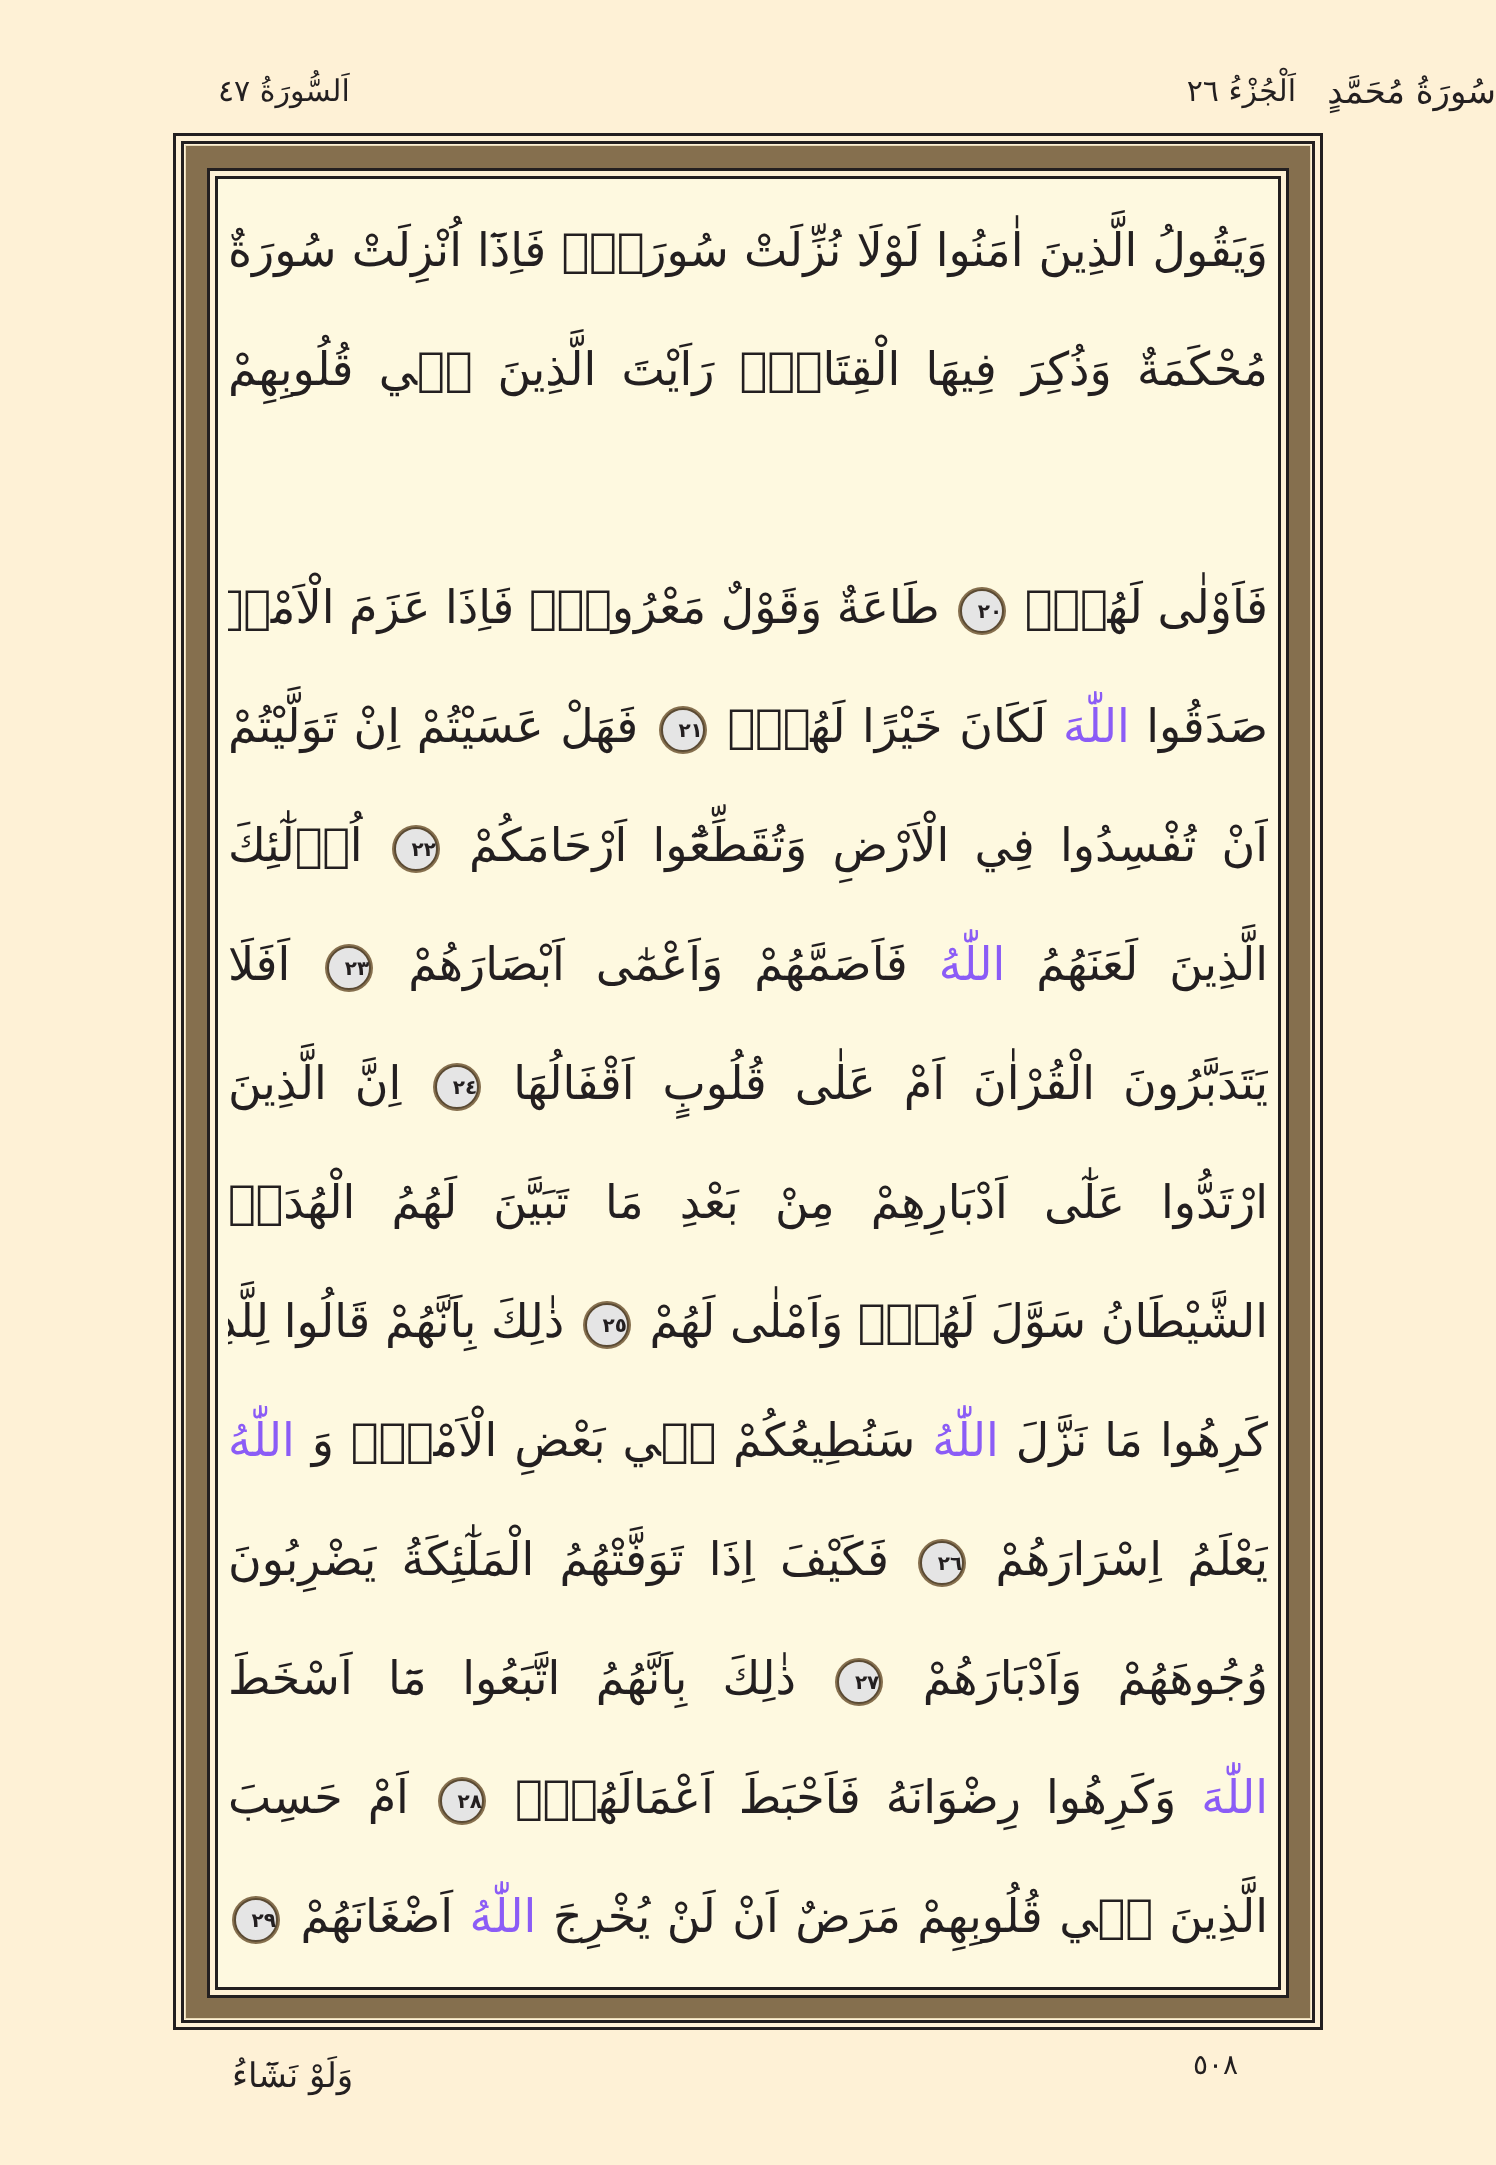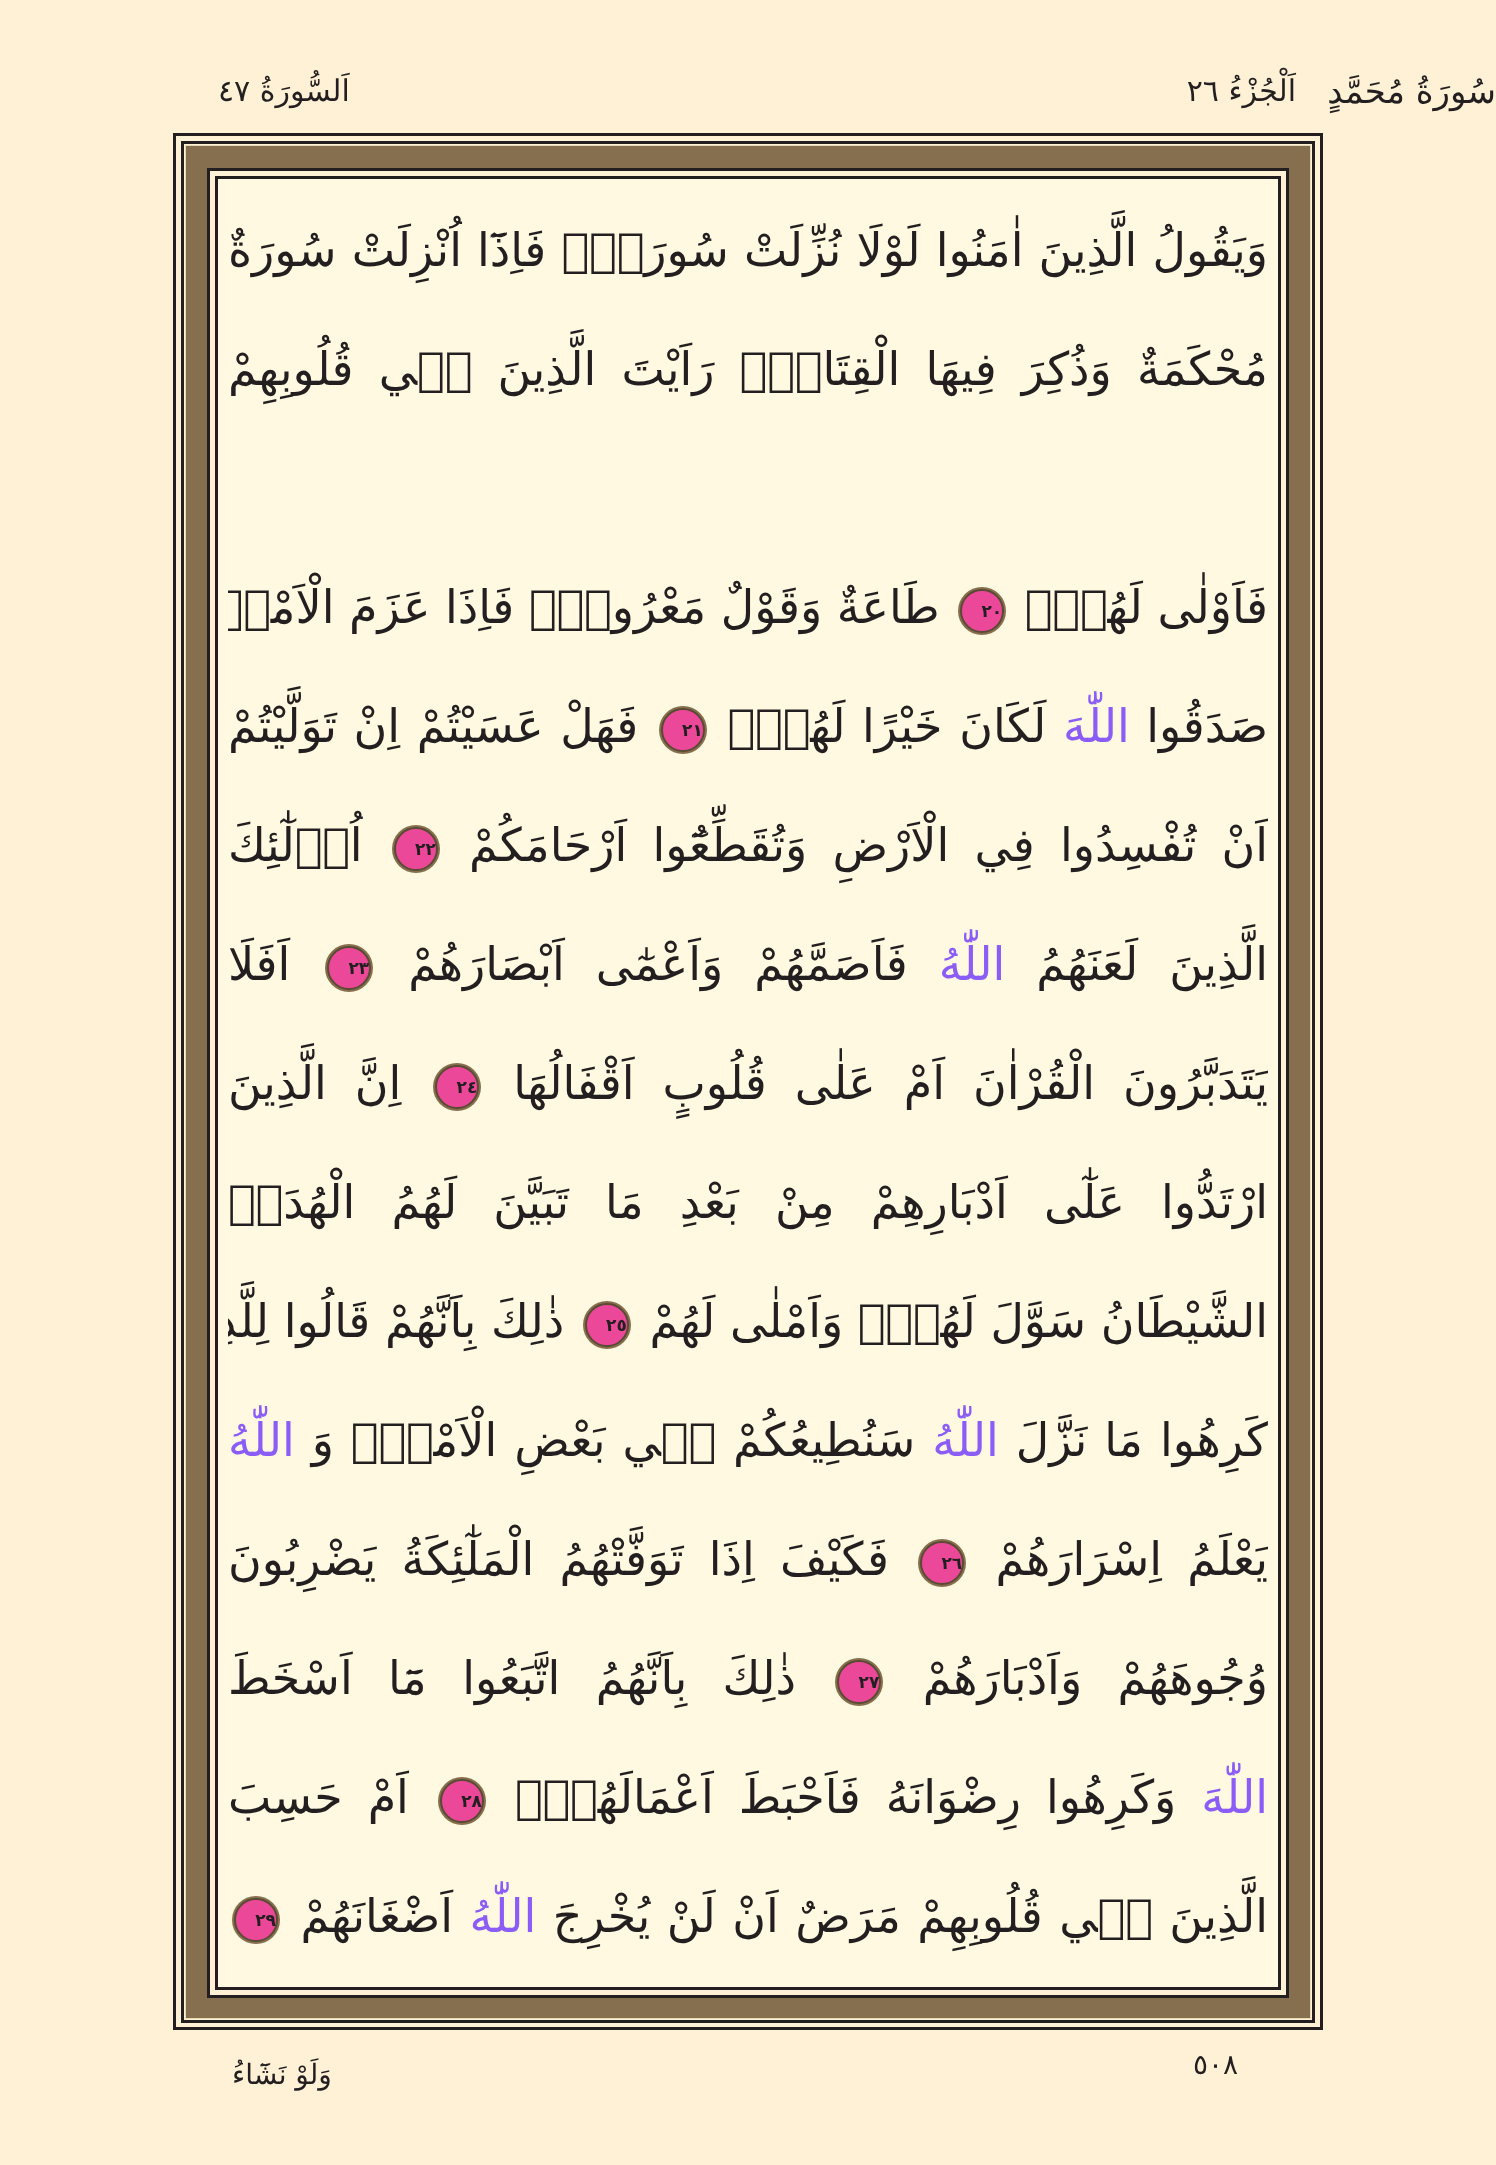--- a/index.html
+++ b/index.html
@@ -95,26 +95,26 @@
       direction: rtl;
       white-space: nowrap;
       overflow: hidden;
     }
     .word { display: inline; }
     .red { color: #8b5cf6; }
     .ayah-marker {
       display: inline-block;
       width: 40px; height: 40px;
       border-radius: 50%;
-      background: #ec4899;
+      background: #e5e5e5;
       border: 2px solid #5a4a33;
       box-shadow: 0 0 0 2px #856F4E;
       color: #231F20;
       font-family: "DejaVu Sans", sans-serif;
-      font-size: 17px;
+      font-size: 20px;
       font-weight: bold;
       line-height: 40px;
       text-align: center;
       vertical-align: middle;
       margin: 0 6px;
       direction: rtl;
     }
 
     .footer-page {
       position: absolute;
@@ -122,21 +122,21 @@
       right: 258px;
       font-family: "DejaVu Serif", serif;
       font-size: 28px;
       line-height: 50px;
     }
     .footer-catchword {
       position: absolute;
       top: 2045px;
       left: 232px;
       font-family: "DejaVu Serif", serif;
-      font-size: 28px;
+      font-size: 34px;
       line-height: 60px;
       direction: rtl;
     }
   </style>
 </head>
 <body>
 
 <div class="header">
   <div class="header-item header-juz">اَلْجُزْءُ ٢٦</div>
   <div class="header-item header-surah-name">سُورَةُ مُحَمَّدٍ</div>

